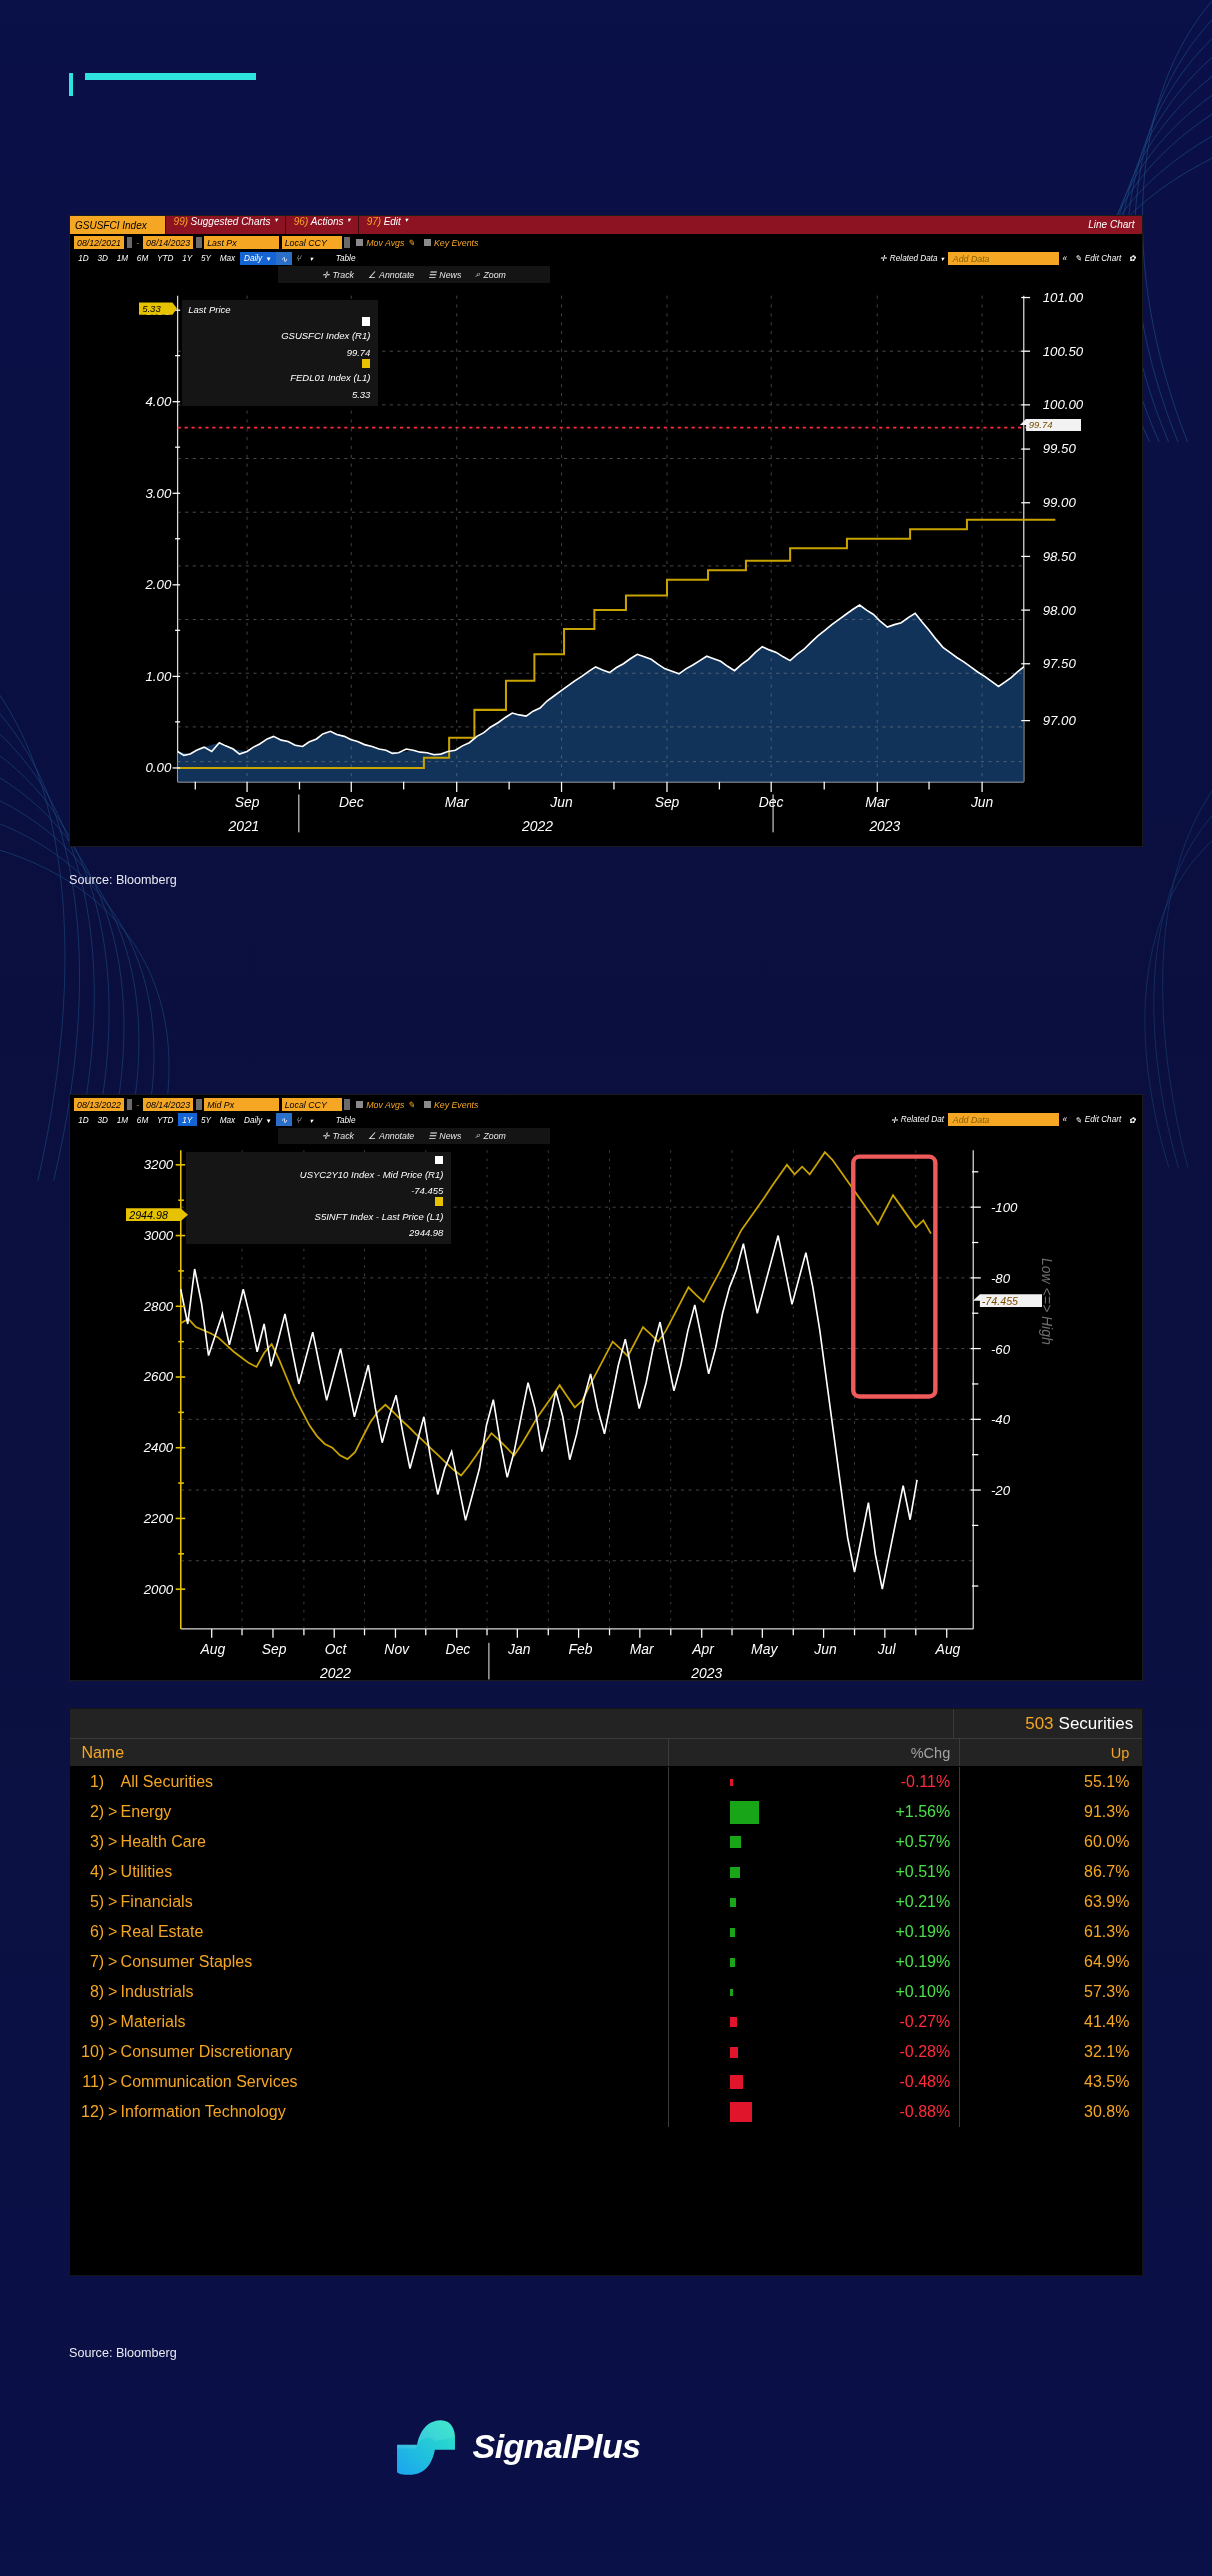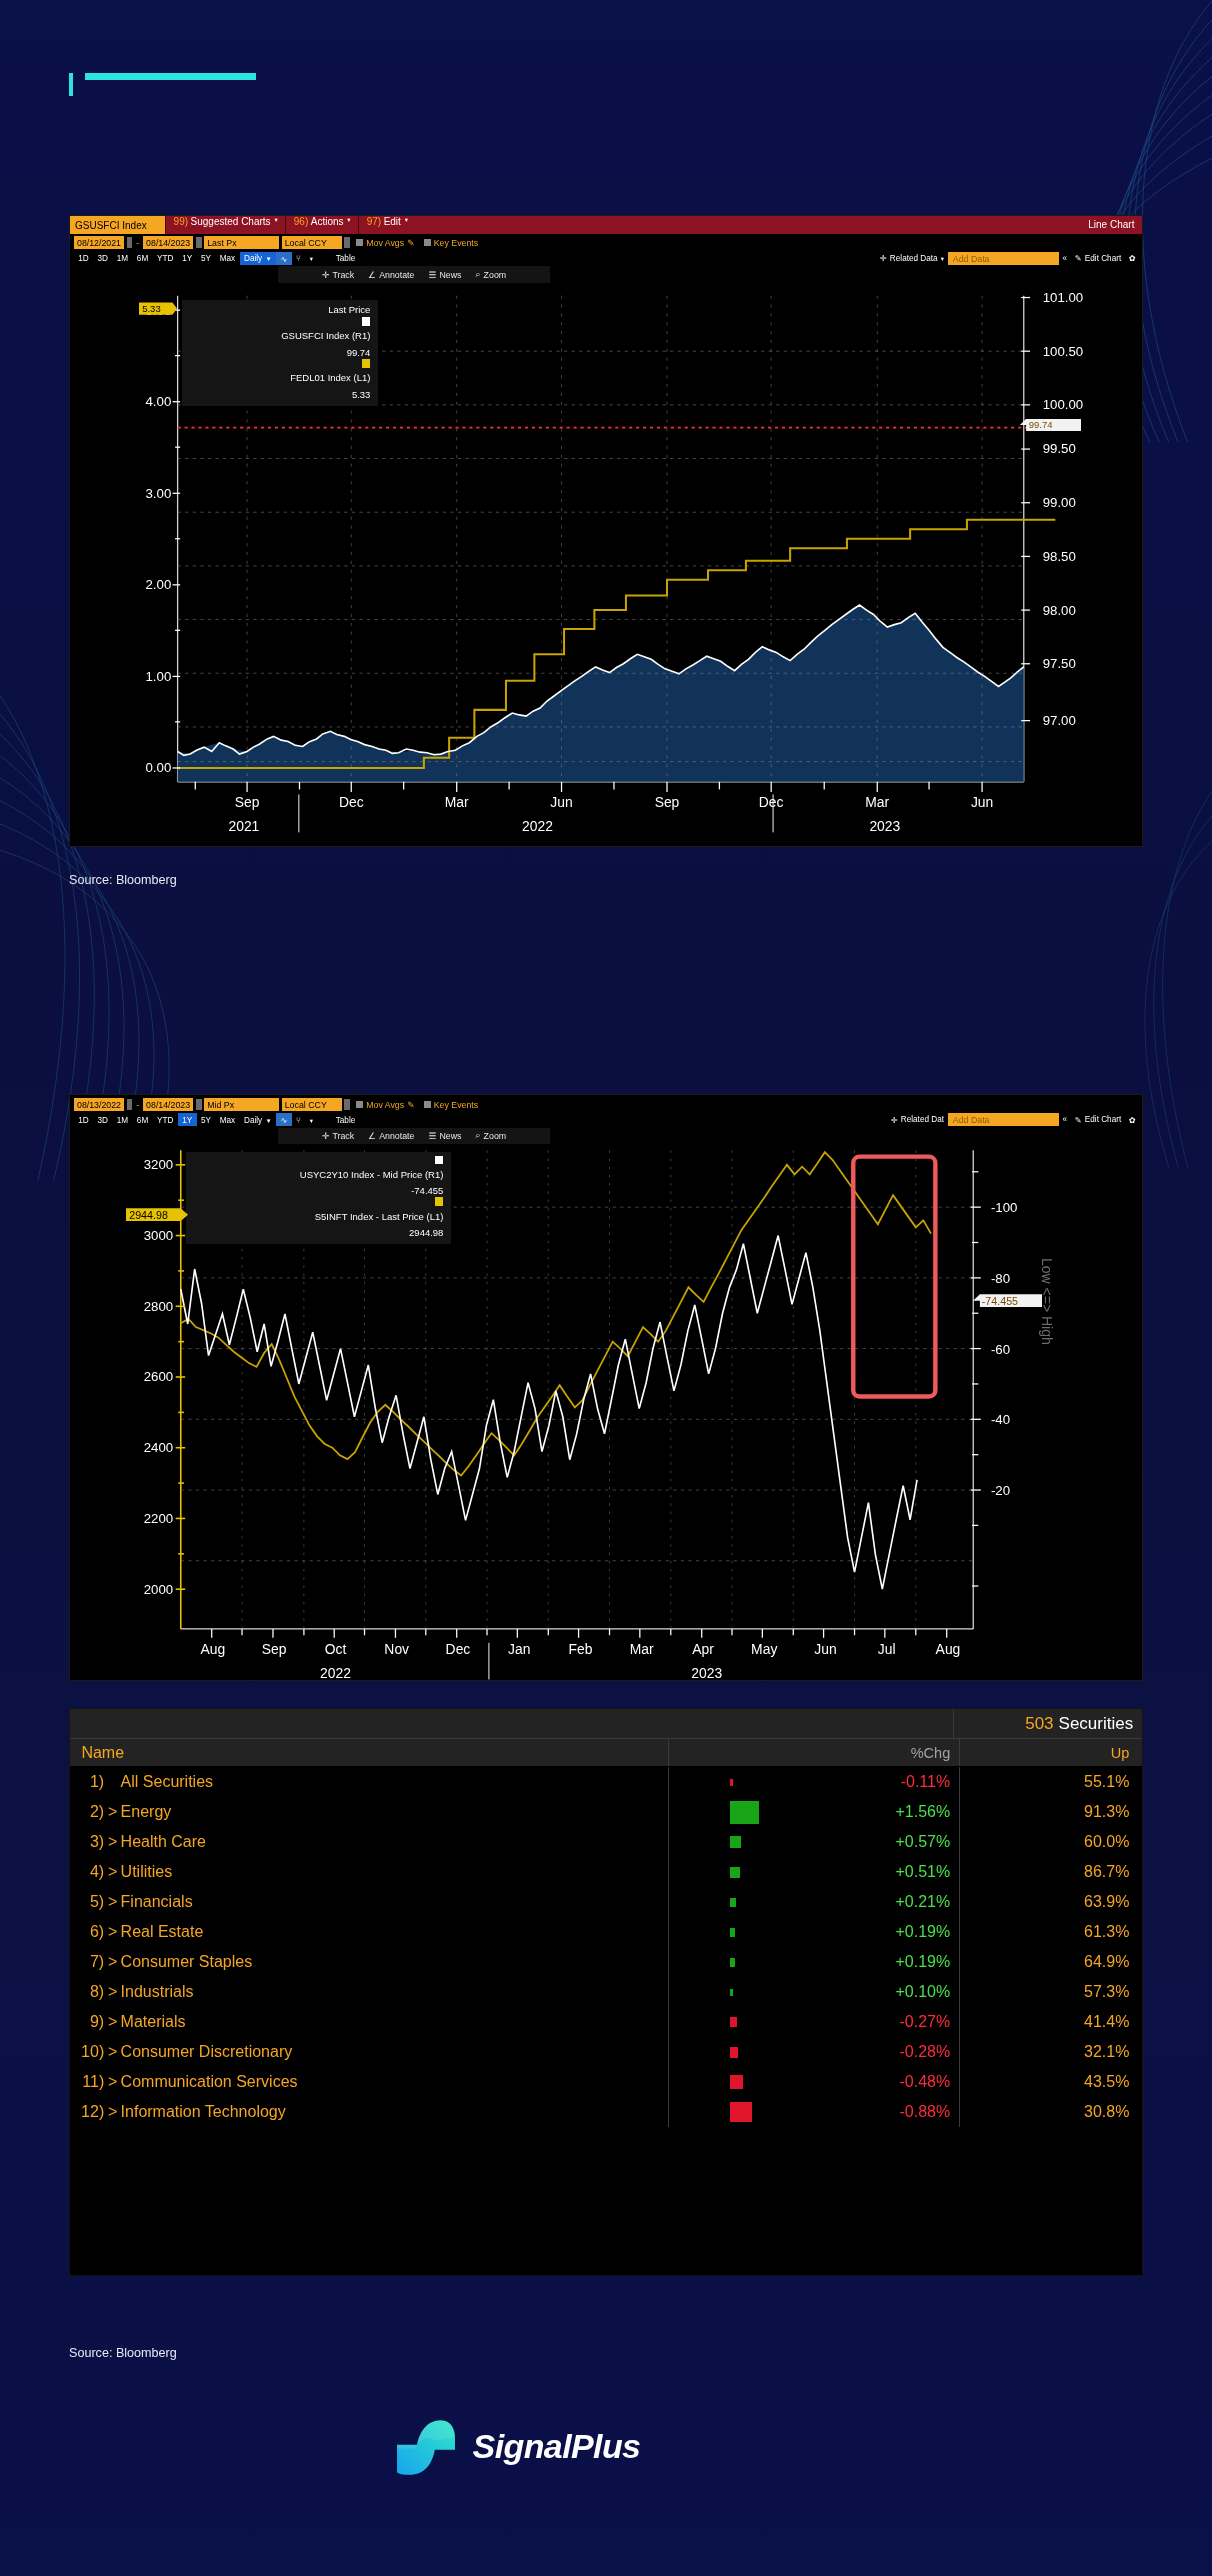--- a/index.html
+++ b/index.html
@@ -44,20 +44,21 @@
     white-space: nowrap;
     line-height: 1.1;
   }
 
   
   .bbg {
     position: absolute;
     background: #000000;
     border: 0.6px solid #1b1b1b;
     overflow: hidden;
+    font-style: italic;
   }
   .bbg-redbar {
     display: flex;
     align-items: stretch;
     height: 17.7px;
     background: #8d1322;
     font-size: 10px;
   }
   .bbg-ticker {
     background: #f5a623;
@@ -117,21 +118,21 @@
   .bbg-subbar span.it { display:flex; align-items:center; gap:3.2px; }
 
   .plot-wrap { position:relative; background:#000; }
   .plot-wrap svg { display:block; }
 
   
   .legend {
     position:absolute; background:#151515; padding:3.8px 7.6px 5px 6.3px;
     color:#ffffff; font-size:9.5px; line-height:1.28; white-space:nowrap;
   }
-  .legend .lg-title { text-align:right; margin-bottom:1.3px; }
+  .legend .lg-title { text-align:left; margin-bottom:1.3px; }
   .legend .lg-row { display:flex; align-items:flex-end; gap:4.4px;flex-direction:column; }
   .legend .sw { width:8.8px; height:8.8px; display:inline-block; }
   .legend .lg-name { display:inline-block; }
   .legend .lg-val { margin-left:auto; }
 
   
   .flag-yellow {
     position:absolute; background:#e6c200; color:#000; font-size:9.5px;
     padding:0.6px 4.4px 0.6px 3.2px; clip-path: polygon(0 0, 88% 0, 100% 50%, 88% 100%, 0 100%);
   }

